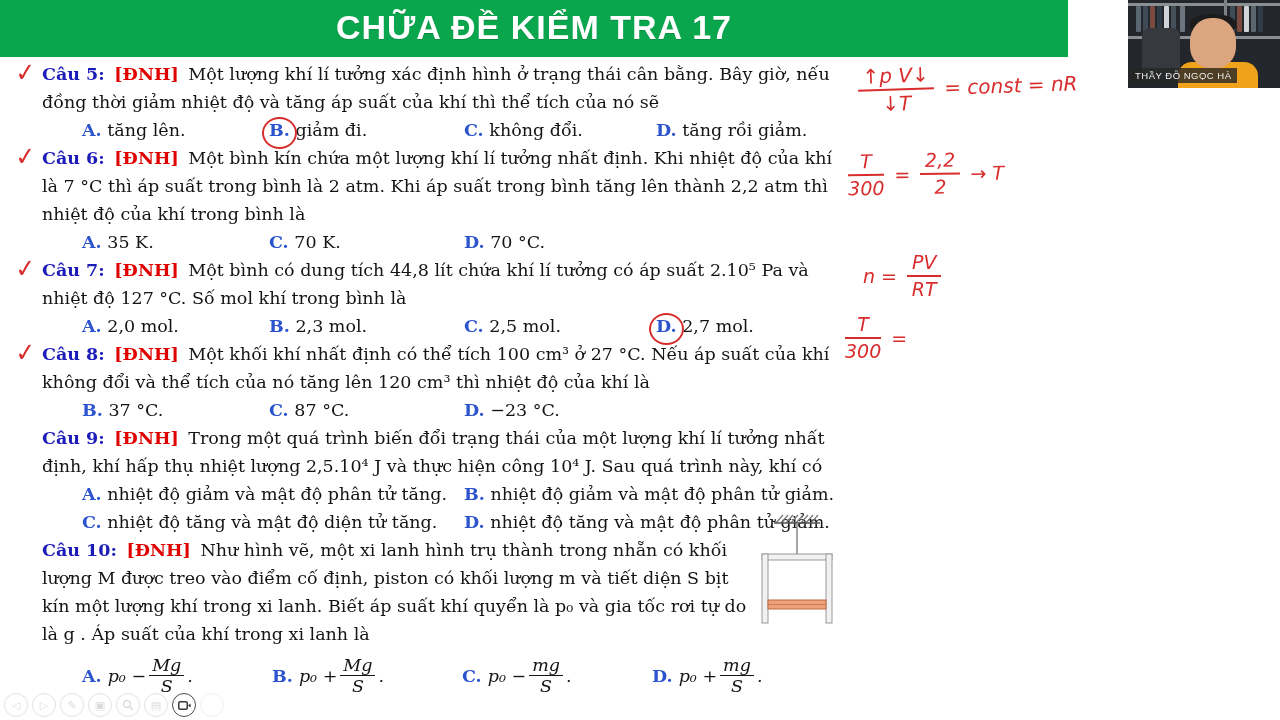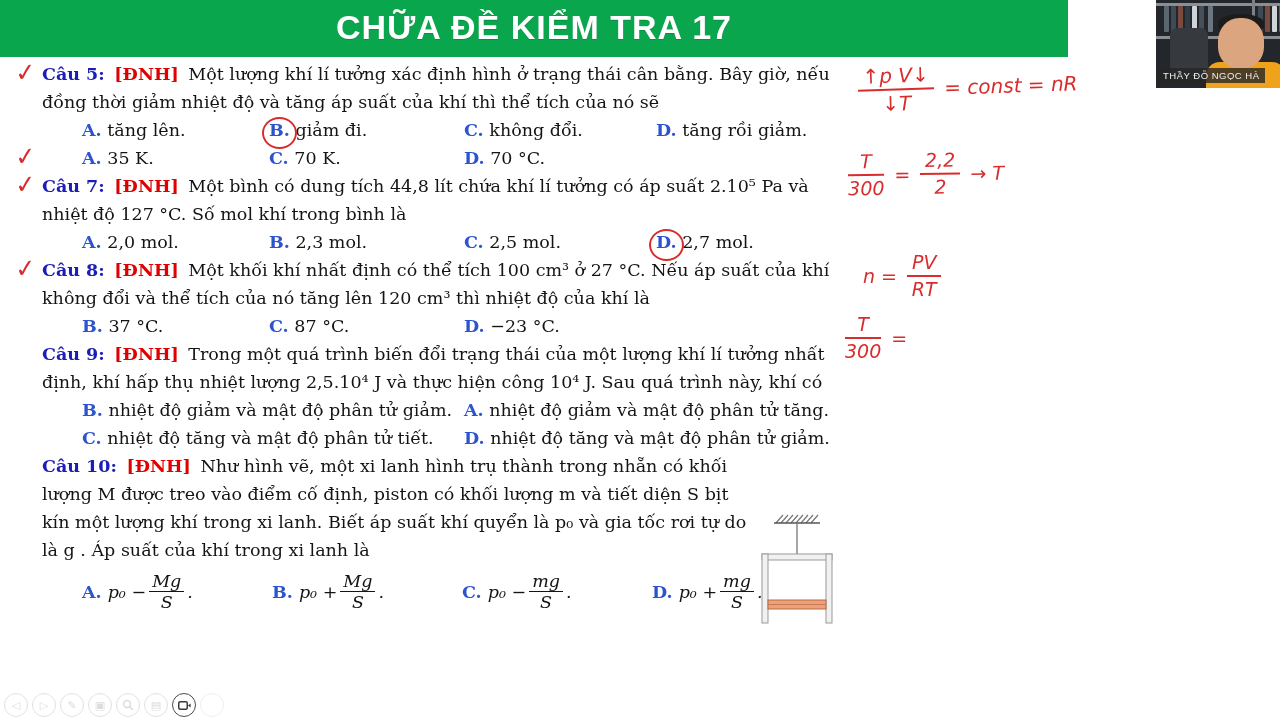--- a/index.html
+++ b/index.html
@@ -8,21 +8,21 @@
     font-family:"DejaVu Serif","Liberation Serif",serif;color:#141414;
   }
   
   .banner{position:absolute;left:0;top:0;width:1068px;height:57px;background:#0aa64e;}
   .banner-title{
     color:#ffffff;font-family:"Liberation Sans",sans-serif;font-weight:bold;
     font-size:34px;line-height:54px;text-align:center;letter-spacing:1px;
     text-shadow:0 1px 0 rgba(0,0,0,.15);
   }
   
-  .webcam{position:absolute;right:0;top:0;width:124px;height:88px;background:#23262a;overflow:hidden;z-index:20;}
+  .webcam{position:absolute;right:0;top:0;width:152px;height:88px;background:#23262a;overflow:hidden;z-index:20;}
   .shelf-board{position:absolute;left:0;width:152px;height:3px;background:#8a8f94;}
   .shelf-divider{position:absolute;top:0;width:3px;height:40px;background:#7d8287;}
   .book{position:absolute;top:6px;width:5px;height:26px;border-radius:1px;}
   .chair{position:absolute;left:14px;top:28px;width:38px;height:52px;background:#36393d;border-radius:8px 8px 0 0;}
   .head{position:absolute;left:62px;top:18px;width:46px;height:50px;background:#dba57f;border-radius:46% 46% 42% 42%;}
   .hair{position:absolute;left:62px;top:14px;width:46px;height:18px;background:#1c1c1c;border-radius:50% 50% 30% 30%;}
   .shirt{position:absolute;left:50px;top:62px;width:80px;height:26px;background:#f0a21a;border-radius:14px 14px 0 0;}
   .wc-label{
     position:absolute;left:2px;bottom:5px;background:rgba(38,38,38,.8);color:#f0f0f0;
     font-family:"Liberation Sans",sans-serif;font-size:9.5px;padding:2px 5px;letter-spacing:.5px;white-space:nowrap;
@@ -120,20 +120,25 @@
     <div class="opts opts4">
       <span><b class="ol">A.</b> <span>tăng lên.</span></span>
       <span><b class="ol circled">B.</b> <span>giảm đi.</span></span>
       <span><b class="ol">C.</b> <span>không đổi.</span></span>
       <span><b class="ol">D.</b> <span>tăng rồi giảm.</span></span>
     </div>
   </div>
 
   <div class="q">
     <span class="check">✓</span>
+    <div>
+      <span class="qnum">Câu 6:</span>
+      <span class="qtag">[ĐNH]</span>
+      <span>Một bình kín chứa một lượng khí lí tưởng nhất định. Khi nhiệt độ của khí là 7 °C thì áp suất trong bình là 2 atm. Khi áp suất trong bình tăng lên thành 2,2 atm thì nhiệt độ của khí trong bình là</span>
+    </div>
     <div class="opts opts4">
       <span><b class="ol">A.</b> <span>35 K.</span></span>
       <span><b class="ol">C.</b> <span>70 K.</span></span>
       <span><b class="ol">D.</b> <span>70 °C.</span></span>
     </div>
   </div>
 
   <div class="q">
     <span class="check">✓</span>
     <div>
@@ -163,23 +168,23 @@
     </div>
   </div>
 
   <div class="q">
     <div>
       <span class="qnum">Câu 9:</span>
       <span class="qtag">[ĐNH]</span>
       <span>Trong một quá trình biến đổi trạng thái của một lượng khí lí tưởng nhất định, khí hấp thụ nhiệt lượng 2,5.10⁴ J và thực hiện công 10⁴ J. Sau quá trình này, khí có</span>
     </div>
     <div class="opts opts2x2">
+      <span><b class="ol">A.</b> <span>nhiệt độ giảm và mật độ phân tử tăng.</span></span>
       <span><b class="ol">B.</b> <span>nhiệt độ giảm và mật độ phân tử giảm.</span></span>
-      <span><b class="ol">A.</b> <span>nhiệt độ giảm và mật độ phân tử tăng.</span></span>
-      <span><b class="ol">C.</b> <span>nhiệt độ tăng và mật độ phân tử tiết.</span></span>
+      <span><b class="ol">C.</b> <span>nhiệt độ tăng và mật độ diện tử tăng.</span></span>
       <span><b class="ol">D.</b> <span>nhiệt độ tăng và mật độ phân tử giảm.</span></span>
     </div>
   </div>
 
   <div class="q">
     <div class="q10text">
       <span class="qnum">Câu 10:</span>
       <span class="qtag">[ĐNH]</span>
       <span>Như hình vẽ, một xi lanh hình trụ thành trong nhẵn có khối lượng M được treo vào điểm cố định, piston có khối lượng m và tiết diện S bịt kín một lượng khí trong xi lanh. Biết áp suất khí quyển là p₀ và gia tốc rơi tự do là g . Áp suất của khí trong xi lanh là</span>
     </div>

